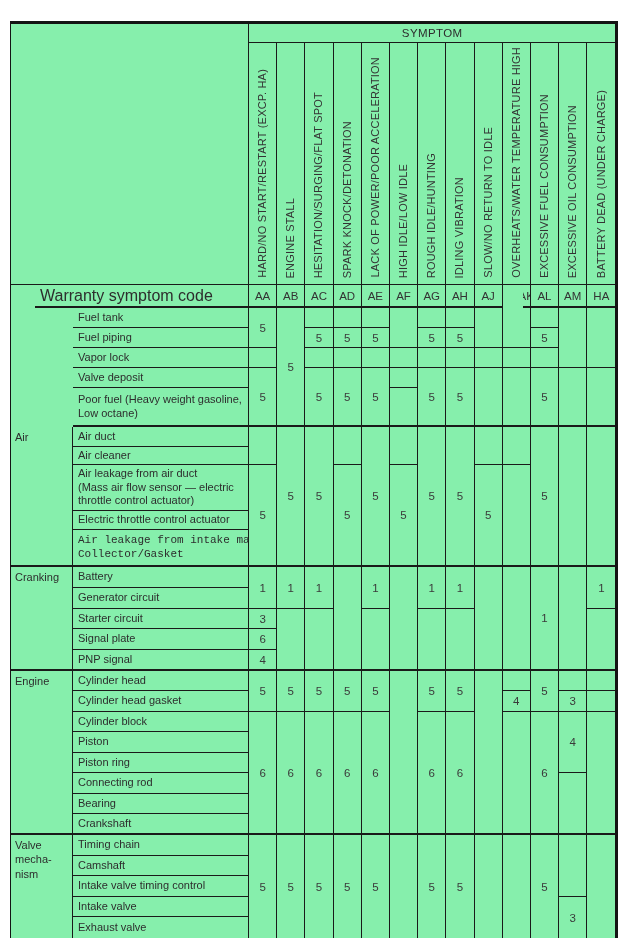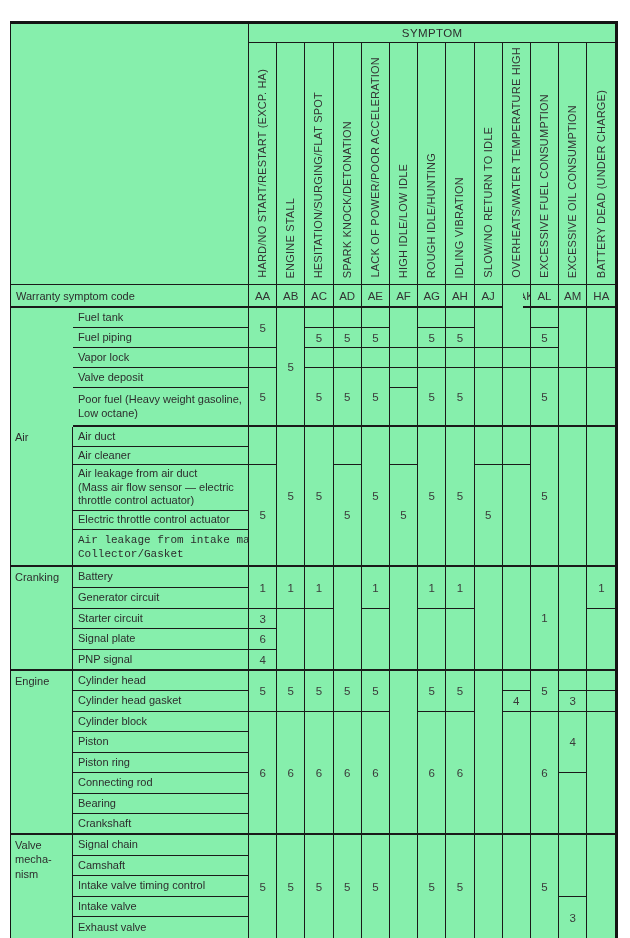--- a/index.html
+++ b/index.html
@@ -33,21 +33,21 @@
   .item{display:flex;align-items:center;padding-left:5px;font-size:11px;line-height:1.25;white-space:pre;color:#2d2d2d;}
   .cat{padding:3px 2px 0 4px;font-size:11px;line-height:1.3;white-space:pre;color:#2d2d2d;}
   .blank-corner{grid-column:1/3;grid-row:1/3;}
   .symptom-title{
     grid-column:3/16;grid-row:1/2;border-right:none;
     display:flex;align-items:center;justify-content:center;
     font-size:11.5px;letter-spacing:.4px;color:#2d2d2d;
   }
   .warranty-label{
     grid-column:1/3;grid-row:3/4;border-bottom-width:2px;
-    display:flex;align-items:center;padding-left:5px;font-size:11px;white-space:pre;color:#2d2d2d;
+    display:flex;align-items:center;padding-left:5px;font-size:16px;white-space:pre;color:#2d2d2d;margin-left:24px;
   }
   .rot{display:flex;align-items:flex-end;justify-content:center;padding-bottom:6px;}
   .rot span{
     writing-mode:vertical-rl;transform:rotate(180deg);
     font-size:11px;line-height:1;letter-spacing:.2px;white-space:pre;color:#333;
   }
 </style>
 </head>
 <body>
 
@@ -243,21 +243,21 @@
     <div class="cell val" style="grid-area: 19 / 14 / 20 / 15;"></div>
     <div class="cell val" style="grid-area: 20 / 14 / 21 / 15;">3</div>
     <div class="cell val" style="grid-area: 21 / 14 / 24 / 15;">4</div>
     <div class="cell val hb" style="grid-area: 24 / 14 / 27 / 15;"></div>
     <div class="cell val nr" style="grid-area: 19 / 15 / 20 / 16;"></div>
     <div class="cell val nr" style="grid-area: 20 / 15 / 21 / 16;"></div>
     <div class="cell val hb nr" style="grid-area: 21 / 15 / 27 / 16;"></div>
     <div class="cell cat nb" style="grid-area: 27 / 1 / 32 / 2;">Valve
 mecha-
 nism</div>
-    <div class="cell item" style="grid-area: 27 / 2 / 28 / 3;">Signal chain</div>
+    <div class="cell item" style="grid-area: 27 / 2 / 28 / 3;">Timing chain</div>
     <div class="cell item" style="grid-area: 28 / 2 / 29 / 3;">Camshaft</div>
     <div class="cell item" style="grid-area: 29 / 2 / 30 / 3;">Intake valve timing control</div>
     <div class="cell item nb" style="grid-area: 31 / 2 / 32 / 3;">Exhaust valve</div>
     <div class="cell item" style="grid-area: 30 / 2 / 31 / 3;">Intake valve</div>
     <div class="cell val nb" style="grid-area: 27 / 3 / 32 / 4;">5</div>
     <div class="cell val nb" style="grid-area: 27 / 4 / 32 / 5;">5</div>
     <div class="cell val nb" style="grid-area: 27 / 5 / 32 / 6;">5</div>
     <div class="cell val nb" style="grid-area: 27 / 6 / 32 / 7;">5</div>
     <div class="cell val nb" style="grid-area: 27 / 7 / 32 / 8;">5</div>
     <div class="cell val nb" style="grid-area: 27 / 8 / 32 / 9;"></div>

